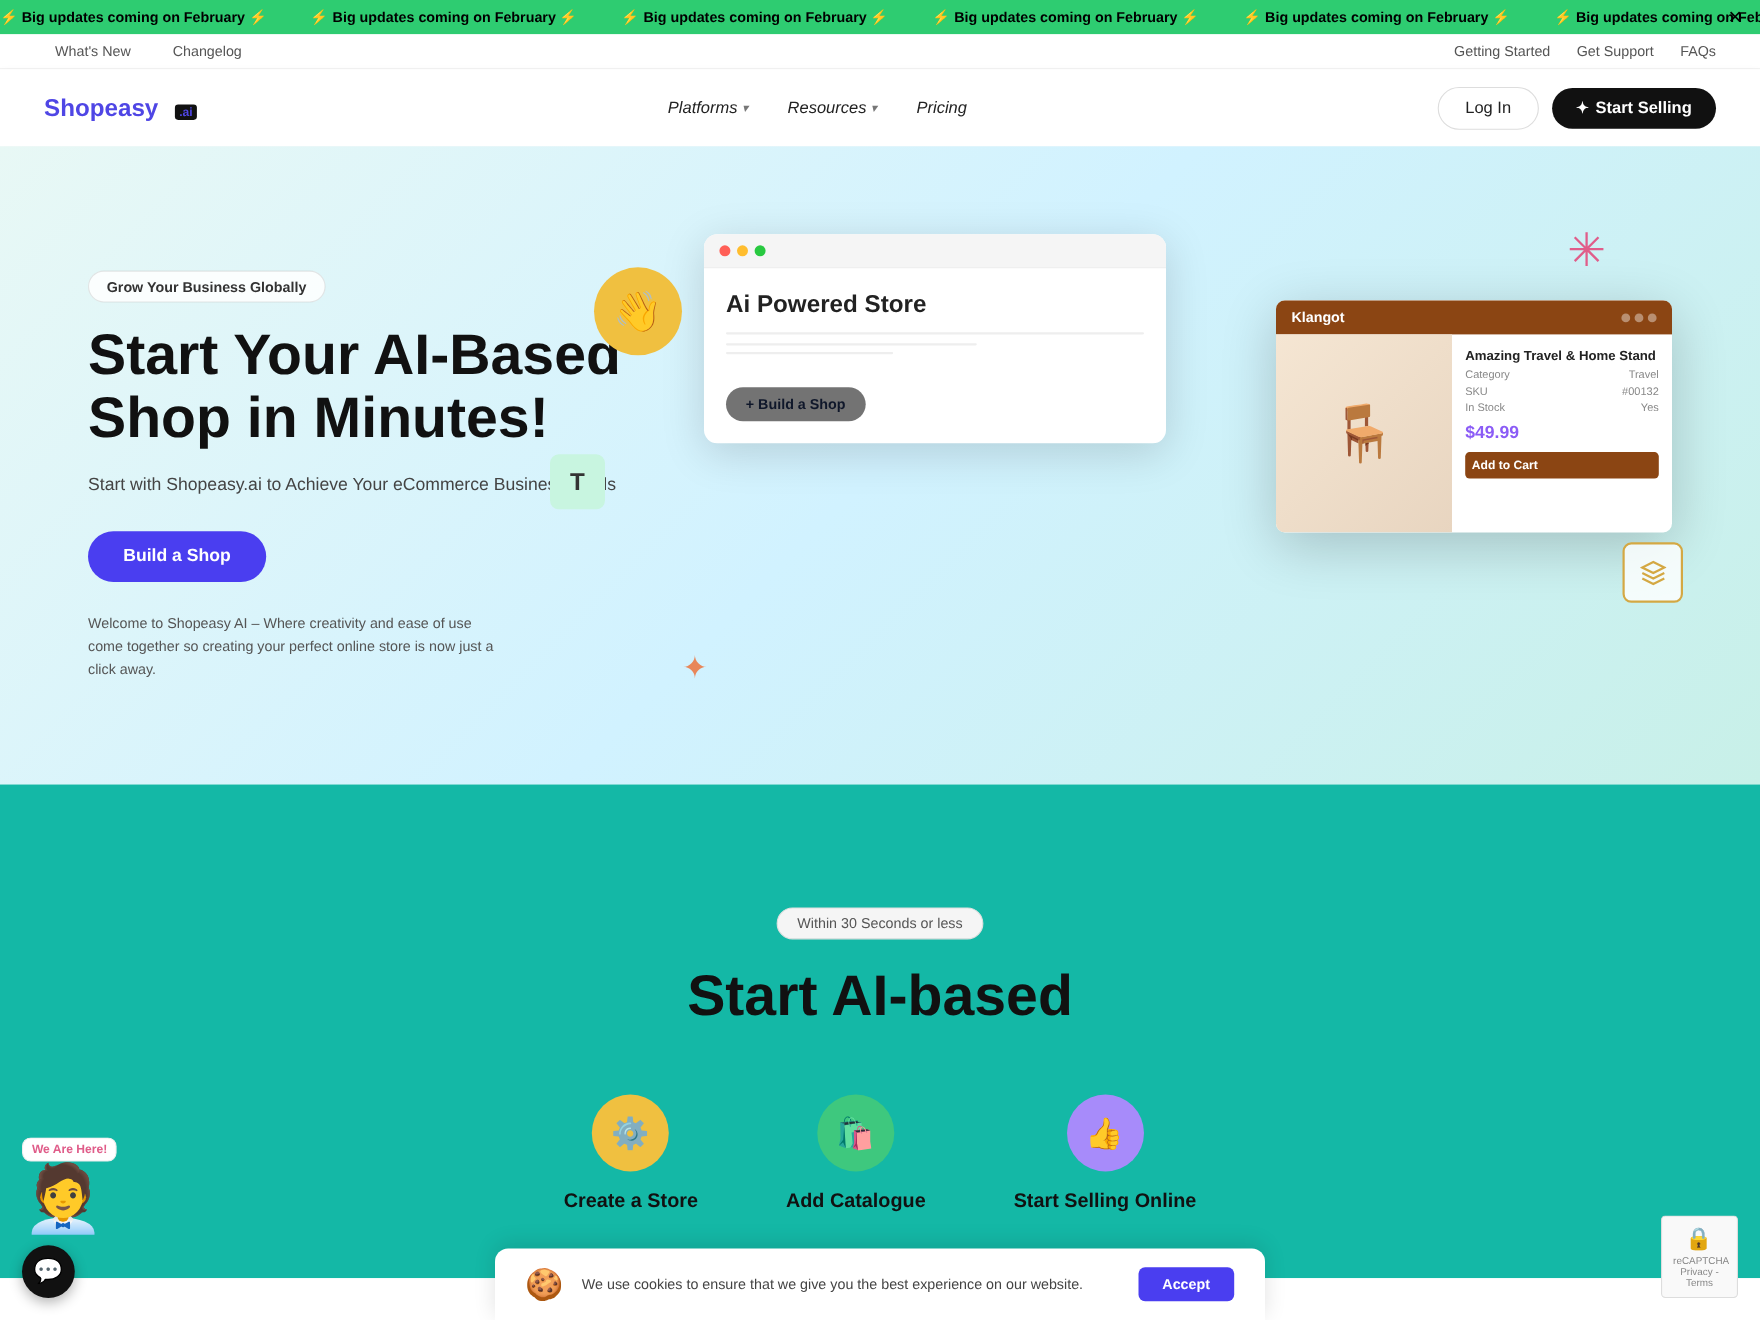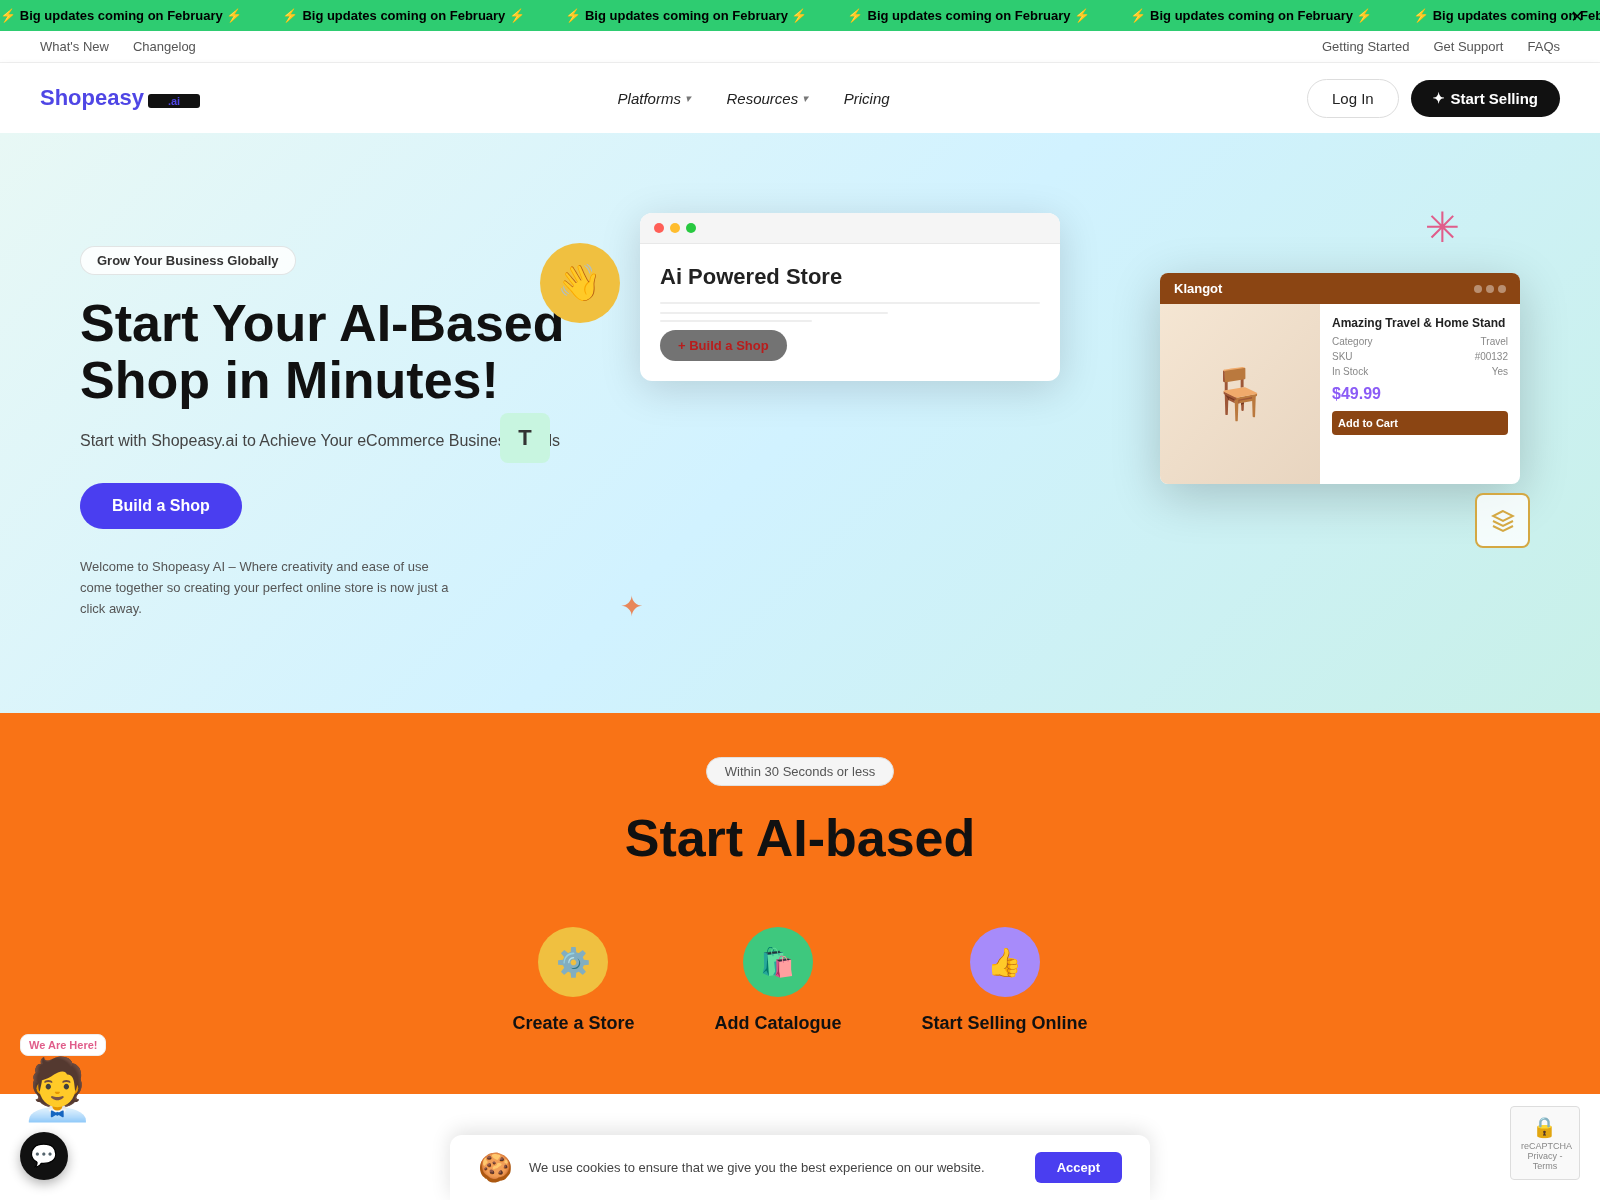--- a/index.html
+++ b/index.html
@@ -45,21 +45,21 @@
     .top-nav {
       display: flex;
       justify-content: space-between;
       align-items: center;
       padding: 8px 40px;
       background: #fff;
       font-size: 13px;
       color: #555;
       border-bottom: 1px solid #f0f0f0;
     }
-    .top-nav-left { display: flex; gap: 24px; }
+    .top-nav-left { display: flex; gap: 38px; margin-left: 10px; }
     .top-nav-right { display: flex; gap: 24px; }
     .top-nav a { text-decoration: none; color: #555; cursor: pointer; }
 
     
     .main-nav {
       display: flex;
       justify-content: space-between;
       align-items: center;
       padding: 0 40px;
       height: 70px;
@@ -70,23 +70,23 @@
       font-size: 22px;
       font-weight: 800;
       color: #111;
       cursor: pointer;
     }
     .logo span { color: #4f46e5; }
     .logo-ai {
       background: #111;
       color: #fff;
       font-size: 11px;
-      padding: 1px 20px;
+      padding: 1px 4px;
       border-radius: 3px;
-      margin-left: 4px;
+      margin-left: 15px;
       font-weight: 700;
     }
     .nav-links {
       display: flex;
       align-items: center;
       gap: 8px;
       font-style: italic;
     }
     .nav-link {
       display: flex;
@@ -293,25 +293,25 @@
       margin-bottom: 12px;
     }
     .mock-divider { height: 2px; background: #eee; border-radius: 2px; margin: 8px 0; }
     .mock-divider-sm { height: 2px; background: #eee; border-radius: 2px; margin: 6px 0; width: 60%; }
     .mock-build-btn {
       display: inline-flex;
       align-items: center;
       gap: 6px;
       padding: 8px 18px;
       background: rgba(0,0,0,0.55);
-      color: #b91c1c;
+      color: #0f172a;
       border-radius: 50px;
       font-size: 13px;
       font-weight: 600;
-      margin-top: 2px;
+      margin-top: 24px;
       cursor: pointer;
     }
 
     
     .mock-store {
       background: #fff;
       border-radius: 8px;
       box-shadow: 0 12px 50px rgba(0,0,0,0.2);
       width: 360px;
       position: absolute;
@@ -386,22 +386,22 @@
       border: none;
       border-radius: 4px;
       font-size: 11px;
       font-weight: 600;
       cursor: pointer;
       text-align: left;
     }
 
     
     .section-2 {
-      background: #f97316;
-      padding: 44px 40px 60px;
+      background: #14b8a6;
+      padding: 112px 40px 60px;
       text-align: center;
     }
     .section-badge {
       display: inline-block;
       background: #f5f5f5;
       border: 1px solid #e0e0e0;
       border-radius: 50px;
       padding: 6px 18px;
       font-size: 13px;
       color: #555;

